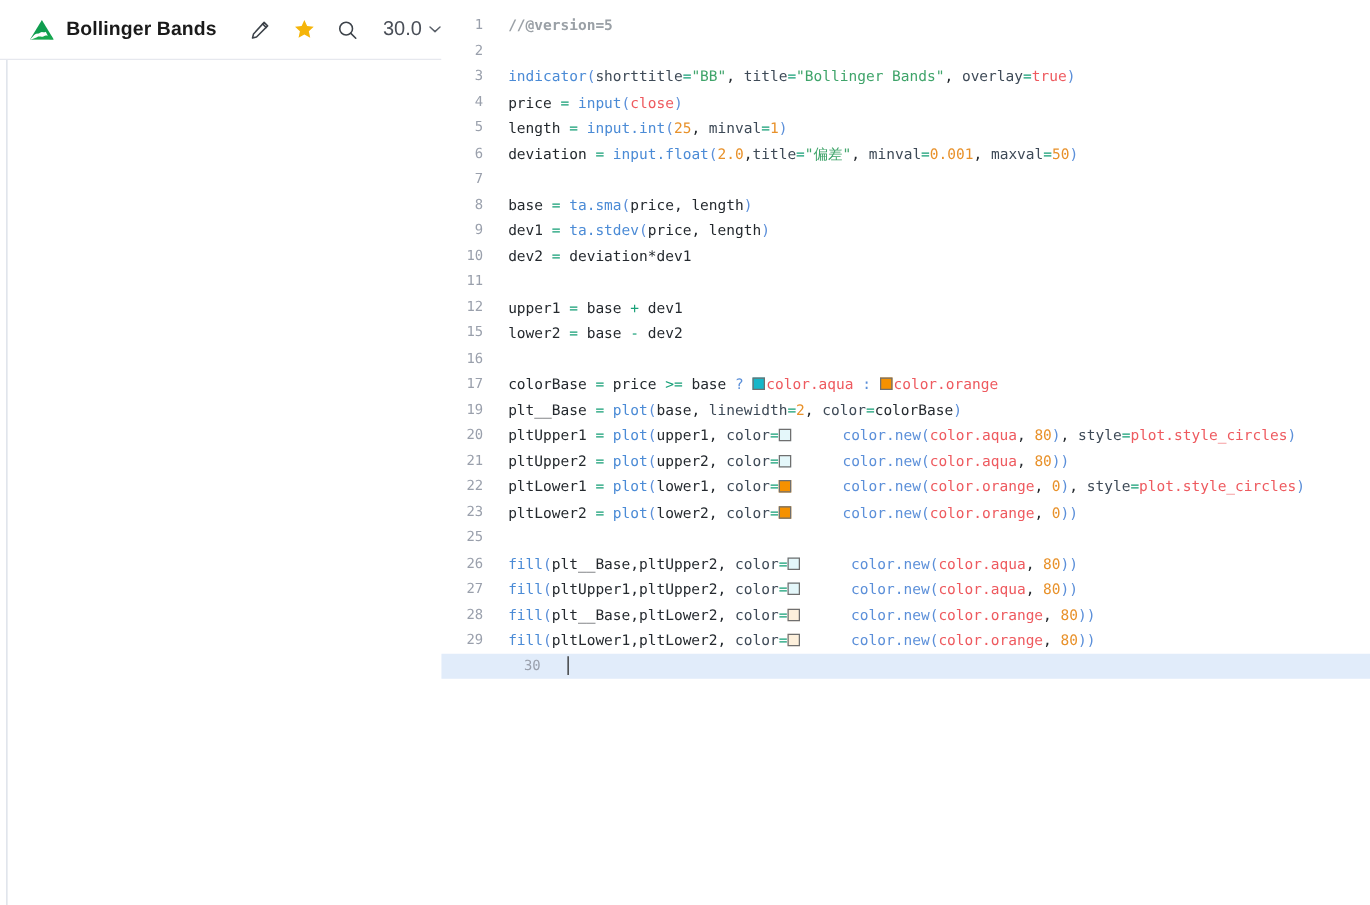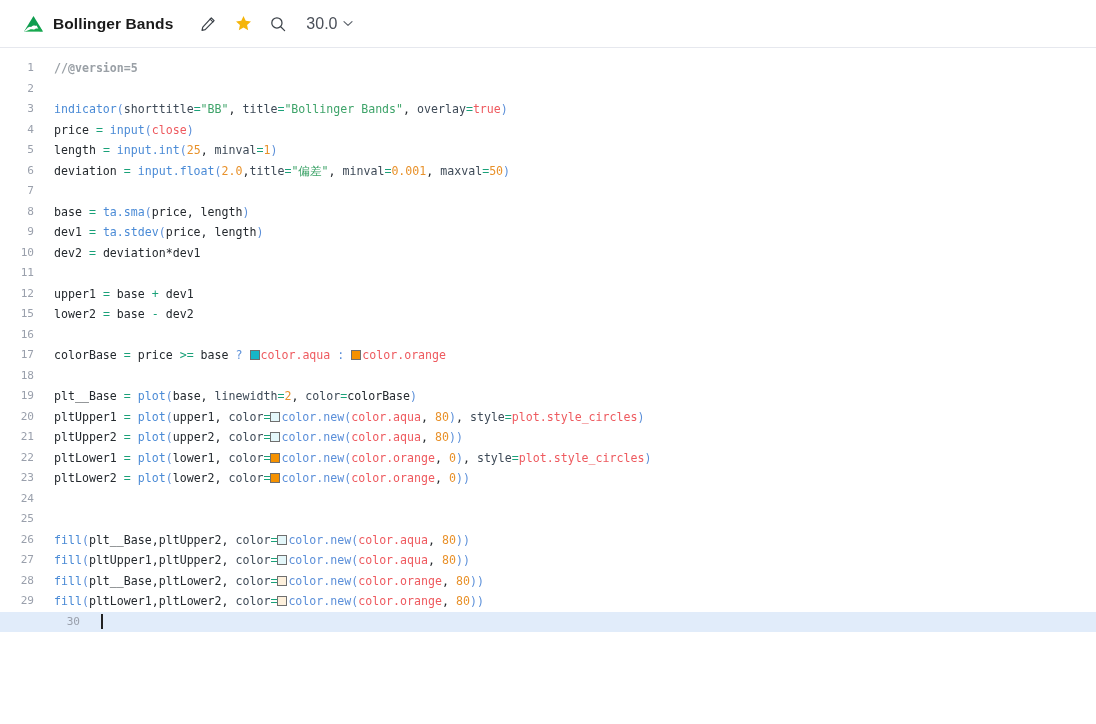--- a/index.html
+++ b/index.html
@@ -13,21 +13,20 @@
     font-family: "Liberation Sans", sans-serif;
     overflow: hidden;
     position: relative;
   }
 
   
   .app {
     position: absolute;
     inset: 0;
     display: flex;
-    flex-direction: column;
     justify-content: flex-end;
   }
   .left-rail {
     position: absolute;
     left: 5px;
     top: 0;
     bottom: 0;
     width: 1px;
     background: #d8dde6;
   }
@@ -123,21 +122,21 @@
   .code {
     flex: 1;
     padding-left: 8px;
     color: #24292e;
     white-space: pre;
   }
 
   
   .t-com  { color: #9aa0a6; font-weight: bold; }
   .t-fn   { color: #4b8bd6; }
-  .t-fn2  { color: #5b8fd9; }
+  .t-fn2  { color: #5b8fd9; padding-left: 40px; }
   .t-par  { color: #3e4a57; }
   .t-op   { color: #1aa179; }
   .t-str  { color: #3fa46a; }
   .t-num  { color: #e8912a; }
   .t-kw   { color: #ee5a5f; }
   .t-var  { color: #24292e; }
   .t-punc { color: #5b8fd9; }
   .t-plain{ color: #24292e; }
 
   .sw {
@@ -217,27 +216,25 @@
         <div class="line"><div class="ln">6</div><div class="code"><span class="t-var">deviation</span><span class="t-plain"> </span><span class="t-op">=</span><span class="t-plain"> </span><span class="t-fn">input.float</span><span class="t-punc">(</span><span class="t-num">2.0</span><span class="t-plain">,</span><span class="t-par">title</span><span class="t-op">=</span><span class="t-str">"偏差"</span><span class="t-plain">, </span><span class="t-par">minval</span><span class="t-op">=</span><span class="t-num">0.001</span><span class="t-plain">, </span><span class="t-par">maxval</span><span class="t-op">=</span><span class="t-num">50</span><span class="t-punc">)</span></div></div>
         <div class="line"><div class="ln">7</div><div class="code"></div></div>
         <div class="line"><div class="ln">8</div><div class="code"><span class="t-var">base</span><span class="t-plain"> </span><span class="t-op">=</span><span class="t-plain"> </span><span class="t-fn">ta.sma</span><span class="t-punc">(</span><span class="t-plain">price, length</span><span class="t-punc">)</span></div></div>
         <div class="line"><div class="ln">9</div><div class="code"><span class="t-var">dev1</span><span class="t-plain"> </span><span class="t-op">=</span><span class="t-plain"> </span><span class="t-fn">ta.stdev</span><span class="t-punc">(</span><span class="t-plain">price, length</span><span class="t-punc">)</span></div></div>
         <div class="line"><div class="ln">10</div><div class="code"><span class="t-var">dev2</span><span class="t-plain"> </span><span class="t-op">=</span><span class="t-plain"> </span><span class="t-plain">deviation*dev1</span></div></div>
         <div class="line"><div class="ln">11</div><div class="code"></div></div>
         <div class="line"><div class="ln">12</div><div class="code"><span class="t-var">upper1</span><span class="t-plain"> </span><span class="t-op">=</span><span class="t-plain"> base </span><span class="t-op">+</span><span class="t-plain"> dev1</span></div></div>
         <div class="line"><div class="ln">15</div><div class="code"><span class="t-var">lower2</span><span class="t-plain"> </span><span class="t-op">=</span><span class="t-plain"> base </span><span class="t-op">-</span><span class="t-plain"> dev2</span></div></div>
         <div class="line"><div class="ln">16</div><div class="code"></div></div>
         <div class="line"><div class="ln">17</div><div class="code"><span class="t-var">colorBase</span><span class="t-plain"> </span><span class="t-op">=</span><span class="t-plain"> price </span><span class="t-op">&gt;=</span><span class="t-plain"> base </span><span class="t-punc">?</span><span class="t-plain"> </span><span class="sw" style="background: rgb(22, 182, 200);"></span><span class="t-kw">color.aqua</span><span class="t-plain"> </span><span class="t-punc">:</span><span class="t-plain"> </span><span class="sw" style="background: rgb(245, 145, 0);"></span><span class="t-kw">color.orange</span></div></div>
-        <div class="line"><div class="ln">18</div><div class="code"></div></div>
         <div class="line"><div class="ln">19</div><div class="code"><span class="t-var">plt__Base</span><span class="t-plain"> </span><span class="t-op">=</span><span class="t-plain"> </span><span class="t-fn">plot</span><span class="t-punc">(</span><span class="t-plain">base, </span><span class="t-par">linewidth</span><span class="t-op">=</span><span class="t-num">2</span><span class="t-plain">, </span><span class="t-par">color</span><span class="t-op">=</span><span class="t-plain">colorBase</span><span class="t-punc">)</span></div></div>
         <div class="line"><div class="ln">20</div><div class="code"><span class="t-var">pltUpper1</span><span class="t-plain"> </span><span class="t-op">=</span><span class="t-plain"> </span><span class="t-fn">plot</span><span class="t-punc">(</span><span class="t-plain">upper1, </span><span class="t-par">color</span><span class="t-op">=</span><span class="sw" style="background: rgb(228, 247, 250);"></span><span class="t-fn2">color.new</span><span class="t-punc">(</span><span class="t-kw">color.aqua</span><span class="t-plain">, </span><span class="t-num">80</span><span class="t-punc">)</span><span class="t-plain">, </span><span class="t-par">style</span><span class="t-op">=</span><span class="t-kw">plot.style_circles</span><span class="t-punc">)</span></div></div>
         <div class="line"><div class="ln">21</div><div class="code"><span class="t-var">pltUpper2</span><span class="t-plain"> </span><span class="t-op">=</span><span class="t-plain"> </span><span class="t-fn">plot</span><span class="t-punc">(</span><span class="t-plain">upper2, </span><span class="t-par">color</span><span class="t-op">=</span><span class="sw" style="background: rgb(228, 247, 250);"></span><span class="t-fn2">color.new</span><span class="t-punc">(</span><span class="t-kw">color.aqua</span><span class="t-plain">, </span><span class="t-num">80</span><span class="t-punc">)</span><span class="t-punc">)</span></div></div>
         <div class="line"><div class="ln">22</div><div class="code"><span class="t-var">pltLower1</span><span class="t-plain"> </span><span class="t-op">=</span><span class="t-plain"> </span><span class="t-fn">plot</span><span class="t-punc">(</span><span class="t-plain">lower1, </span><span class="t-par">color</span><span class="t-op">=</span><span class="sw" style="background: rgb(245, 145, 0);"></span><span class="t-fn2">color.new</span><span class="t-punc">(</span><span class="t-kw">color.orange</span><span class="t-plain">, </span><span class="t-num">0</span><span class="t-punc">)</span><span class="t-plain">, </span><span class="t-par">style</span><span class="t-op">=</span><span class="t-kw">plot.style_circles</span><span class="t-punc">)</span></div></div>
         <div class="line"><div class="ln">23</div><div class="code"><span class="t-var">pltLower2</span><span class="t-plain"> </span><span class="t-op">=</span><span class="t-plain"> </span><span class="t-fn">plot</span><span class="t-punc">(</span><span class="t-plain">lower2, </span><span class="t-par">color</span><span class="t-op">=</span><span class="sw" style="background: rgb(245, 145, 0);"></span><span class="t-fn2">color.new</span><span class="t-punc">(</span><span class="t-kw">color.orange</span><span class="t-plain">, </span><span class="t-num">0</span><span class="t-punc">)</span><span class="t-punc">)</span></div></div>
-        <div class="line"><div class="ln">24</div><div class="code"></div></div>
         <div class="line"><div class="ln">25</div><div class="code"></div></div>
         <div class="line"><div class="ln">26</div><div class="code"><span class="t-fn">fill</span><span class="t-punc">(</span><span class="t-plain">plt__Base,pltUpper2, </span><span class="t-par">color</span><span class="t-op">=</span><span class="sw" style="background: rgb(228, 247, 250);"></span><span class="t-fn2">color.new</span><span class="t-punc">(</span><span class="t-kw">color.aqua</span><span class="t-plain">, </span><span class="t-num">80</span><span class="t-punc">)</span><span class="t-punc">)</span></div></div>
         <div class="line"><div class="ln">27</div><div class="code"><span class="t-fn">fill</span><span class="t-punc">(</span><span class="t-plain">pltUpper1,pltUpper2, </span><span class="t-par">color</span><span class="t-op">=</span><span class="sw" style="background: rgb(228, 247, 250);"></span><span class="t-fn2">color.new</span><span class="t-punc">(</span><span class="t-kw">color.aqua</span><span class="t-plain">, </span><span class="t-num">80</span><span class="t-punc">)</span><span class="t-punc">)</span></div></div>
         <div class="line"><div class="ln">28</div><div class="code"><span class="t-fn">fill</span><span class="t-punc">(</span><span class="t-plain">plt__Base,pltLower2, </span><span class="t-par">color</span><span class="t-op">=</span><span class="sw" style="background: rgb(253, 240, 220);"></span><span class="t-fn2">color.new</span><span class="t-punc">(</span><span class="t-kw">color.orange</span><span class="t-plain">, </span><span class="t-num">80</span><span class="t-punc">)</span><span class="t-punc">)</span></div></div>
         <div class="line"><div class="ln">29</div><div class="code"><span class="t-fn">fill</span><span class="t-punc">(</span><span class="t-plain">pltLower1,pltLower2, </span><span class="t-par">color</span><span class="t-op">=</span><span class="sw" style="background: rgb(253, 240, 220);"></span><span class="t-fn2">color.new</span><span class="t-punc">(</span><span class="t-kw">color.orange</span><span class="t-plain">, </span><span class="t-num">80</span><span class="t-punc">)</span><span class="t-punc">)</span></div></div>
         <div class="line active"><div class="ln">30</div><div class="code"><span class="caret"></span></div></div>
       </div>
   </div>
 </div>
 

